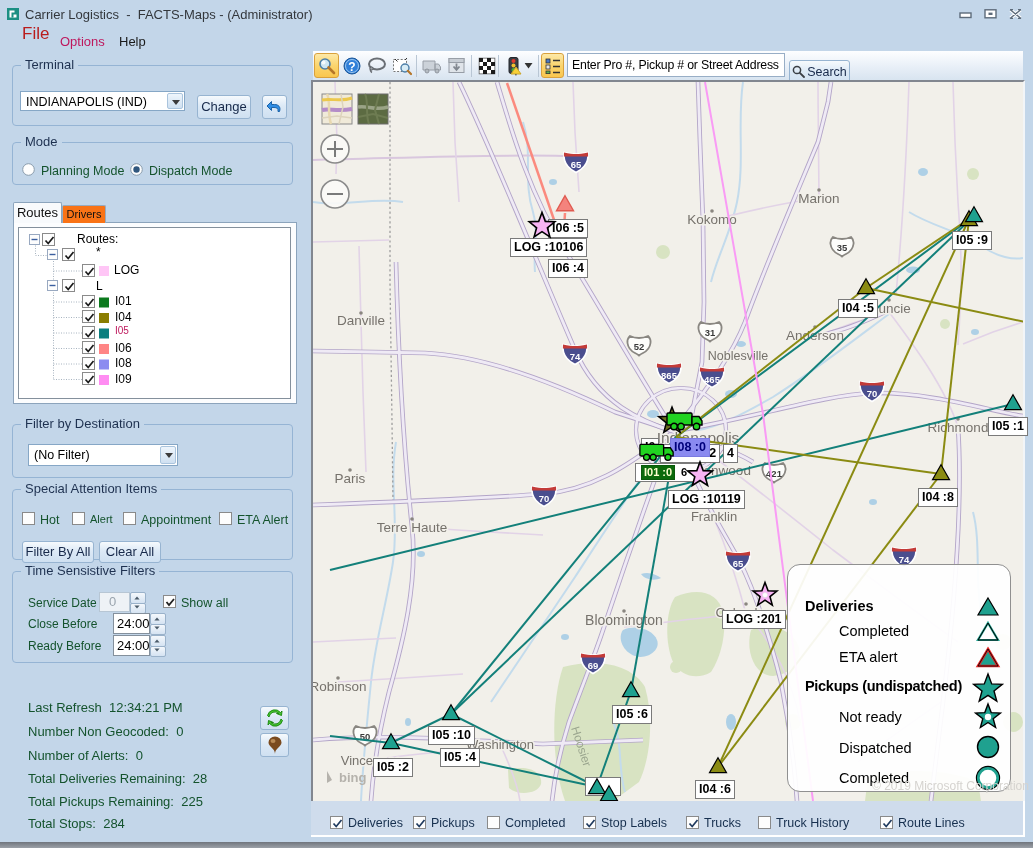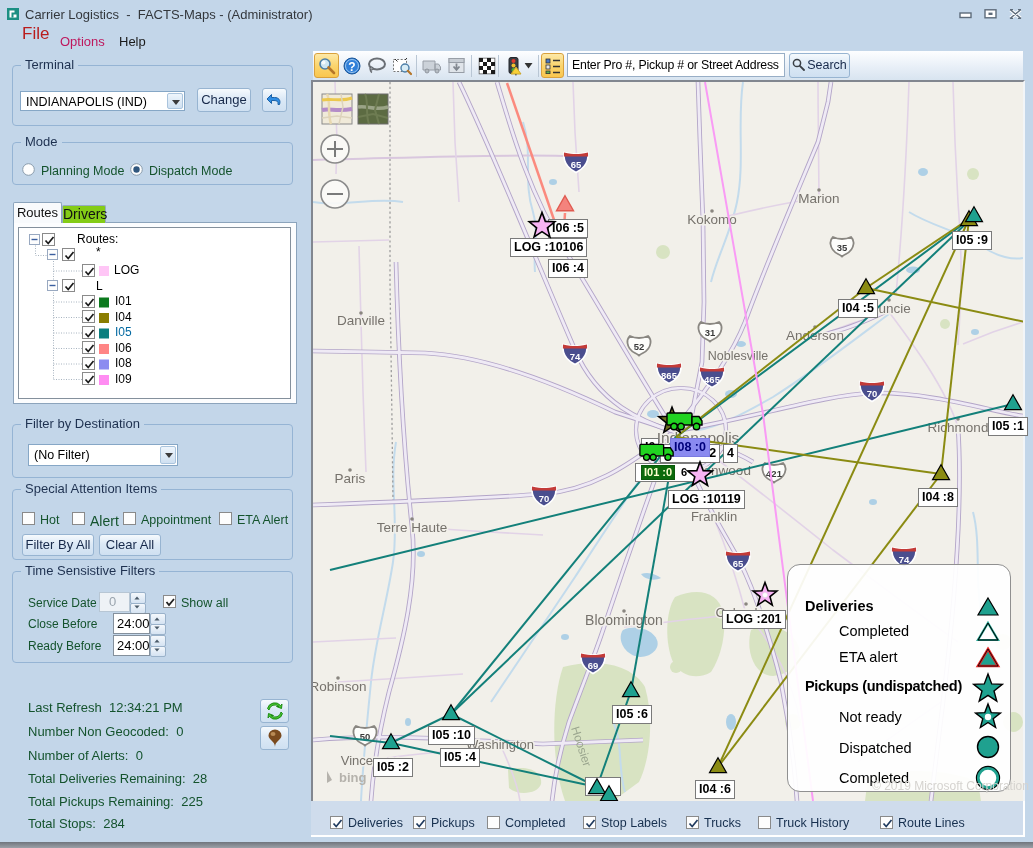--- a/index.html
+++ b/index.html
@@ -1,19 +1,19 @@
 <!DOCTYPE html>
 <html><head><meta charset="utf-8"><style>
 *{margin:0;padding:0;box-sizing:border-box;font-family:"Liberation Sans",sans-serif;}
 html,body{width:1033px;height:848px;overflow:hidden;}
 #win{position:absolute;left:0;top:0;width:1033px;height:848px;background:#c3d6e9;}
 .abs{position:absolute;}
 .grp{position:absolute;border:1px solid #95b4d4;border-radius:4px;}
 .grp .lbl{position:absolute;top:-9px;left:8px;background:#c3d6e9;padding:0 4px;font-size:13px;color:#1e3150;white-space:nowrap;}
-.btn{position:absolute;border:1px solid #97b4d1;border-radius:3px;background:linear-gradient(#f6fafd,#dce9f6 45%,#cfe0f1);font-size:13px;color:#17294a;text-align:center;}
+.btn{position:absolute;border:1px solid #97b4d1;border-radius:3px;background:linear-gradient(#f6fafd,#dce9f6 45%,#cfe0f1);font-size:13px;color:#17294a;text-align:center;margin-top:7px;}
 .cb{position:absolute;width:13px;height:13px;background:#fdfdfd;border:1px solid #8a8a8a;}
 .cb svg{position:absolute;left:0px;top:0px;}
 .ctext{position:absolute;font-size:13px;color:#14532d;white-space:nowrap;}
 .combo{position:absolute;background:#fff;border:1px solid #86a7c6;}
 .combo .tx{position:absolute;left:5px;top:3px;font-size:12.5px;color:#000;white-space:nowrap;}
 .combo .ar{position:absolute;right:1px;top:1px;bottom:1px;width:16px;background:linear-gradient(#eef5fc,#cfe0f1);border:1px solid #aac4dd;border-radius:2px;}
 .combo .ar:after{content:"";position:absolute;left:4px;top:6px;border:4px solid transparent;border-top:5px solid #3b3b3b;}
 .mlabel{position:absolute;background:#fff;border:1px solid #7a7a7a;color:#000;font-weight:bold;font-size:12.5px;padding:1px 3px;white-space:nowrap;line-height:15px;z-index:3;}
 .spin{position:absolute;width:16px;height:21px;}
 .spin:before{content:"";position:absolute;left:0;top:0;width:14px;height:9.5px;background:linear-gradient(#f4f8fc,#d5e3f2);border:1px solid #9ab2ca;border-radius:2px;}
@@ -66,21 +66,21 @@
       <circle cx="6.5" cy="6.5" r="5.8" fill="#fefefe" stroke="#8a9cac"></circle>
     </svg>
   <div class="ctext" style="left:41px;top:164px;font-size:12.5px">Planning Mode</div>
   <svg class="abs" style="left:130px;top:163px" width="13" height="13">
       <circle cx="6.5" cy="6.5" r="5.8" fill="#fefefe" stroke="#8a9cac"></circle>
       <circle cx="6.5" cy="6.5" r="3.2" fill="#31577e"></circle>
     </svg>
   <div class="ctext" style="left:149px;top:164px;font-size:12.5px">Dispatch Mode</div>
 
   <div class="abs" style="left:13px;top:202px;width:49px;height:21px;background:#f8fafc;border:1px solid #8ca4bc;border-bottom:none;border-radius:2px 2px 0 0;z-index:3;font-size:13px;color:#111;text-align:center;line-height:20px">Routes</div>
-  <div class="abs" style="left:62px;top:205px;width:44px;height:18px;background:#84cc16;border:1px solid #96abc0;border-bottom:none;border-radius:2px 2px 0 0;z-index:2;font-size:14px;color:#111;text-align:center;line-height:17px">Drivers</div>
+  <div class="abs" style="left:62px;top:205px;width:44px;height:18px;background:#f97316;border:1px solid #96abc0;border-bottom:none;border-radius:2px 2px 0 0;z-index:2;font-size:11px;color:#111;text-align:center;line-height:17px">Drivers</div>
   <div class="abs" style="left:13px;top:222px;width:284px;height:182px;background:#fcfdfe;border:1px solid #8ca4bc;z-index:1"></div>
   <div class="abs" style="left:18px;top:227px;width:273px;height:172px;background:#fff;border:1px solid #84909c;z-index:2">
   <svg width="271" height="170">
     <g fill="none" stroke="#a8b4c0" stroke-width="1" stroke-dasharray="1,1.5">
       <path d="M 16.5,17.5 v10"></path>
           <path d="M 16.5,27.5 h12"></path>
       <path d="M 34.5,33 v20"></path>
           <path d="M 34.5,43 h29"></path>
       <path d="M 34.5,64.5 v87"></path>
       <path d="M 34.5,74 h29"></path>
@@ -151,21 +151,21 @@
       <svg width="13" height="13">
         <path d="M2.5,6.5 L5.2,9.5 L10.5,3" stroke="#1a1a1a" stroke-width="1.7" fill="none"></path>
       </svg>
     </div>
   <div class="abs" style="left:115px;top:309.5px;font-size:12px;color:#000;z-index:5">I04</div>
   <div class="cb" style="left:82px;top:325.5px;z-index:5">
       <svg width="13" height="13">
         <path d="M2.5,6.5 L5.2,9.5 L10.5,3" stroke="#1a1a1a" stroke-width="1.7" fill="none"></path>
       </svg>
     </div>
-  <div class="abs" style="left:115px;top:325px;font-size:12px;color:#0369a1;z-index:5">I05</div>
+  <div class="abs" style="left:115px;top:325px;font-size:10px;color:#be185d;z-index:5">I05</div>
   <div class="cb" style="left:82px;top:341.0px;z-index:5">
       <svg width="13" height="13">
         <path d="M2.5,6.5 L5.2,9.5 L10.5,3" stroke="#1a1a1a" stroke-width="1.7" fill="none"></path>
       </svg>
     </div>
   <div class="abs" style="left:115px;top:340.5px;font-size:12px;color:#000;z-index:5">I06</div>
   <div class="cb" style="left:82px;top:356.5px;z-index:5">
       <svg width="13" height="13">
         <path d="M2.5,6.5 L5.2,9.5 L10.5,3" stroke="#1a1a1a" stroke-width="1.7" fill="none"></path>
       </svg>
@@ -185,21 +185,21 @@
       <span class="tx" style="top:3px">(No Filter)</span>
       <span class="ar"></span>
     </div>
 
   <div class="grp" style="left:12px;top:489px;width:281px;height:71px">
       <span class="lbl">Special Attention Items</span>
     </div>
   <div class="cb" style="left:22px;top:512px"></div>
     <div class="ctext" style="left:40px;top:513px;font-size:12.5px">Hot</div>
   <div class="cb" style="left:72px;top:512px"></div>
-    <div class="ctext" style="left:90px;top:513px;font-size:14px">Alert</div>
+    <div class="ctext" style="left:90px;top:513px;font-size:11px">Alert</div>
   <div class="cb" style="left:123px;top:512px"></div>
     <div class="ctext" style="left:141px;top:513px;font-size:12.5px">Appointment</div>
   <div class="cb" style="left:219px;top:512px"></div>
     <div class="ctext" style="left:237px;top:513px;font-size:12.5px">ETA Alert</div>
   <div class="btn" style="left:22px;top:534px;width:72px;height:22px;line-height:20px">Filter By All</div>
   <div class="btn" style="left:99px;top:534px;width:62px;height:22px;line-height:20px">Clear All</div>
 
   <div class="grp" style="left:12px;top:571px;width:281px;height:92px">
       <span class="lbl">Time Sensistive Filters</span>
     </div>

